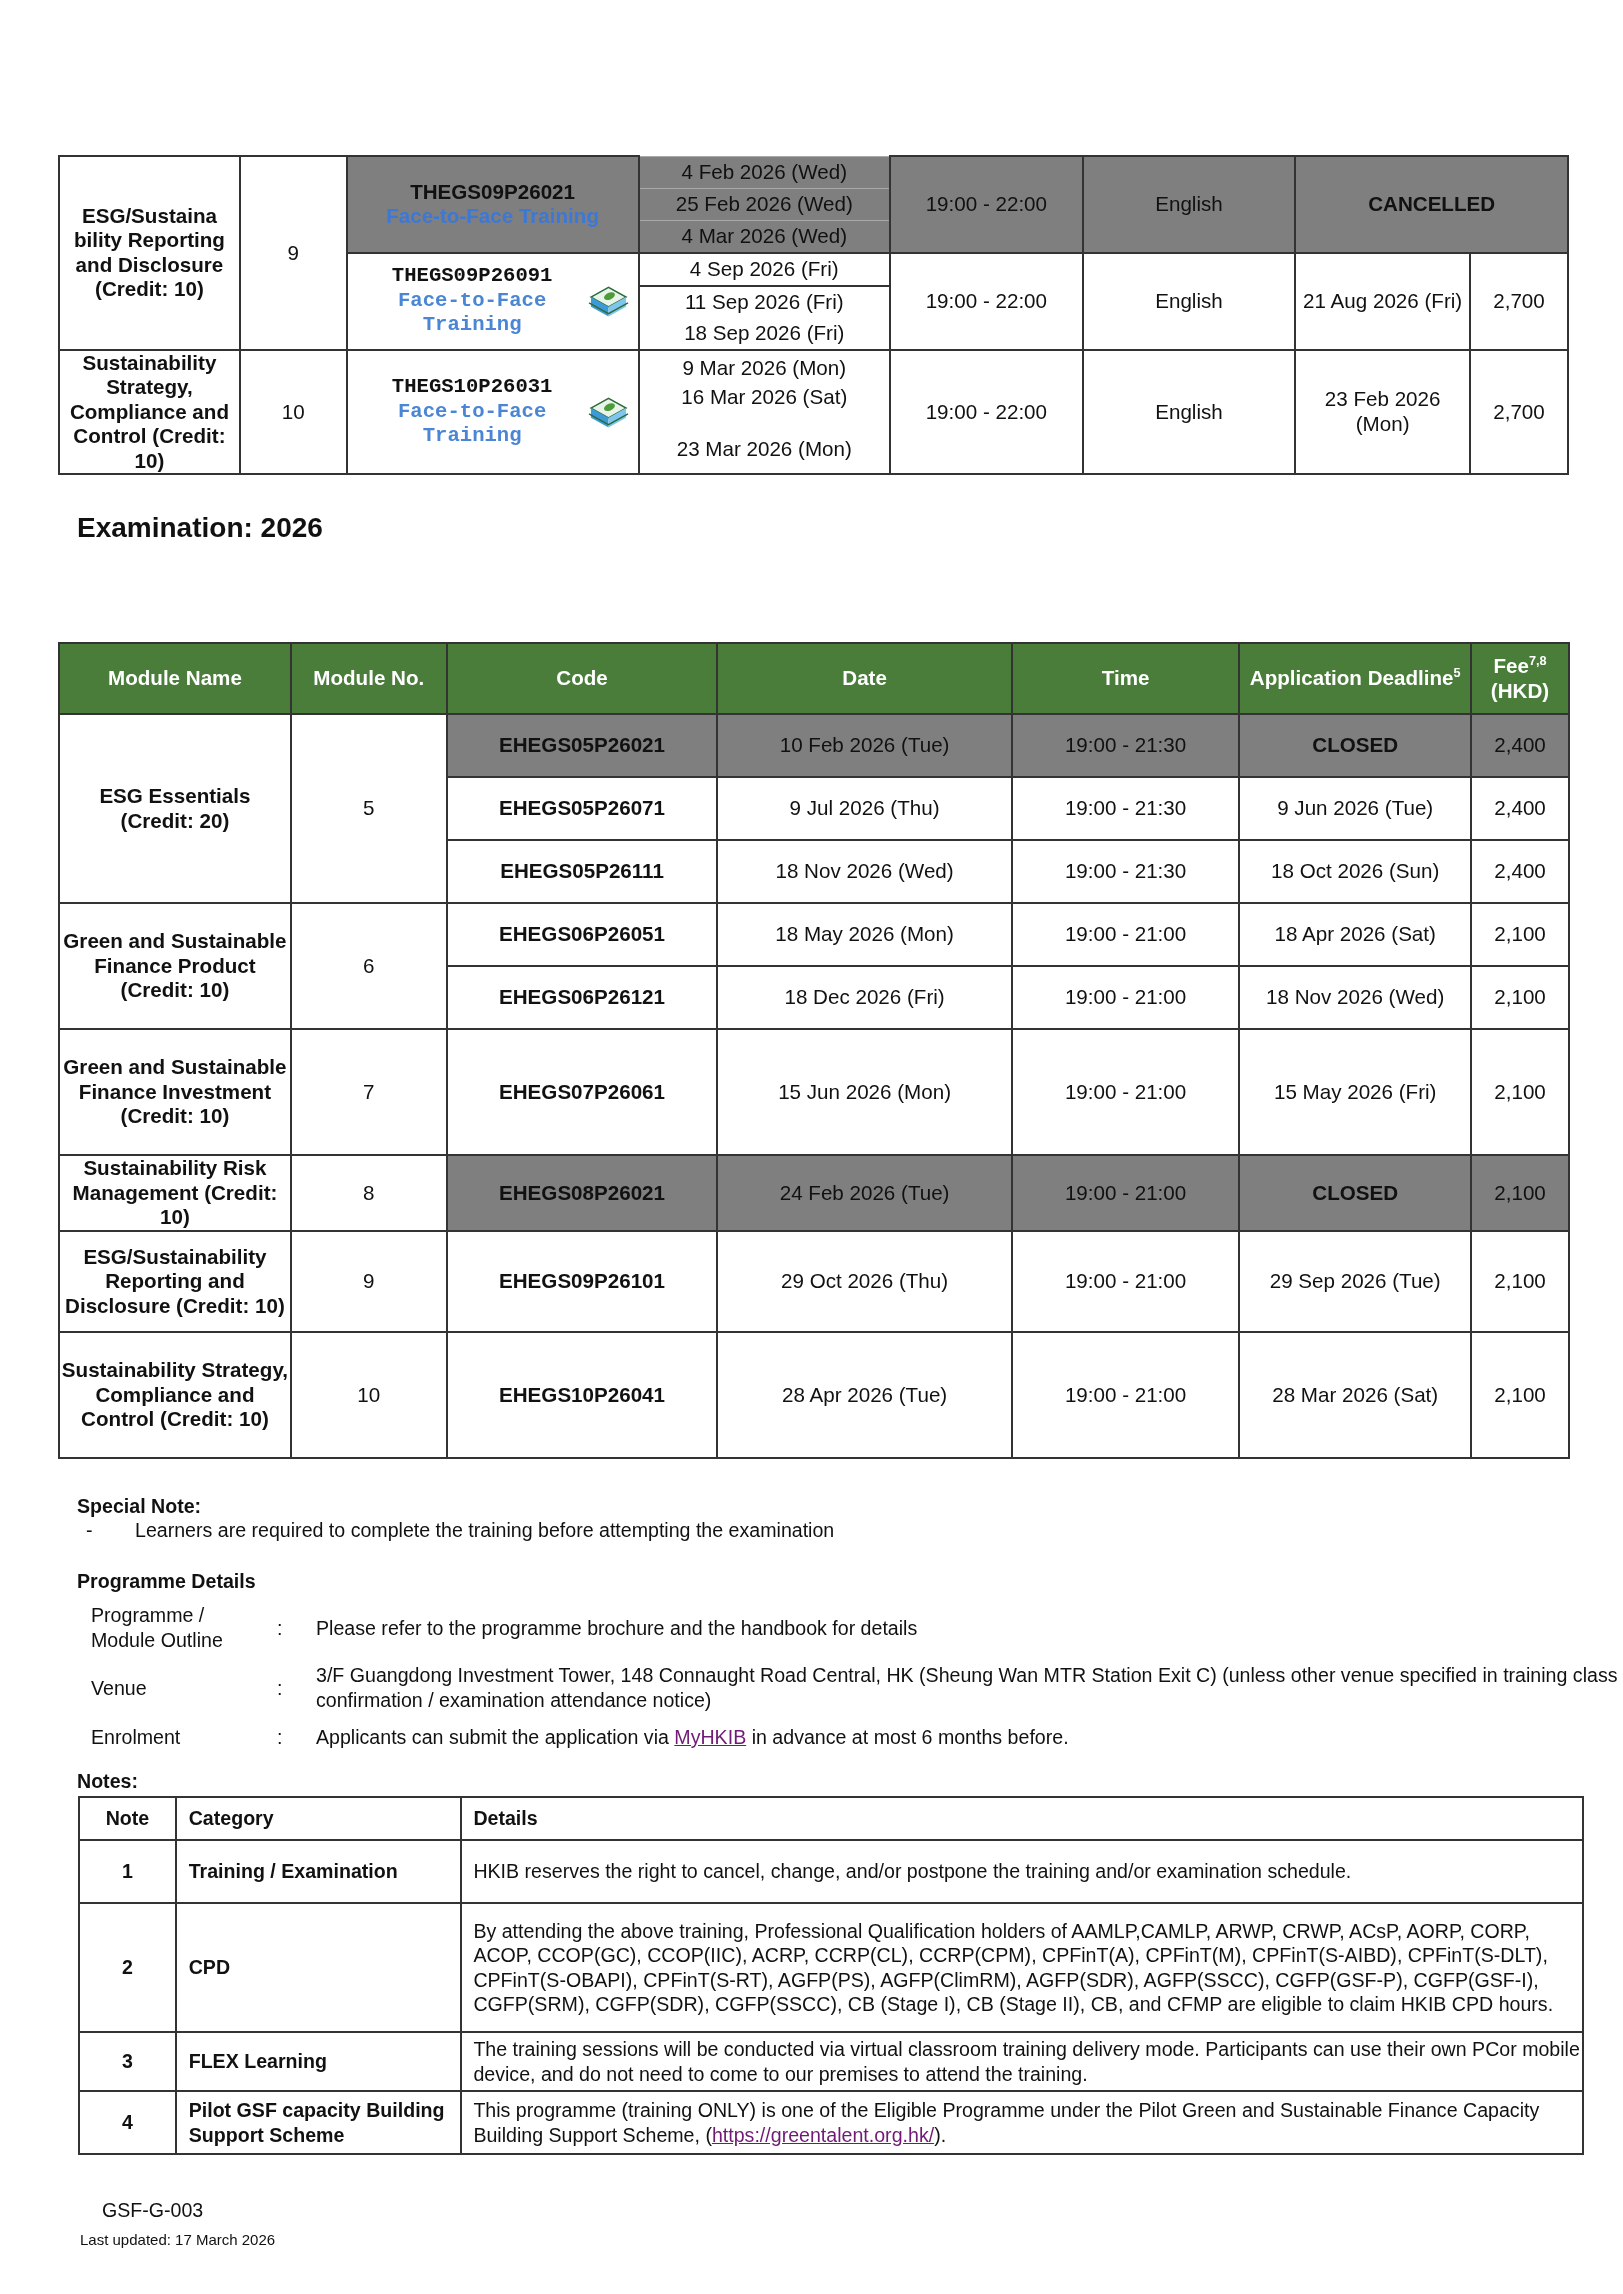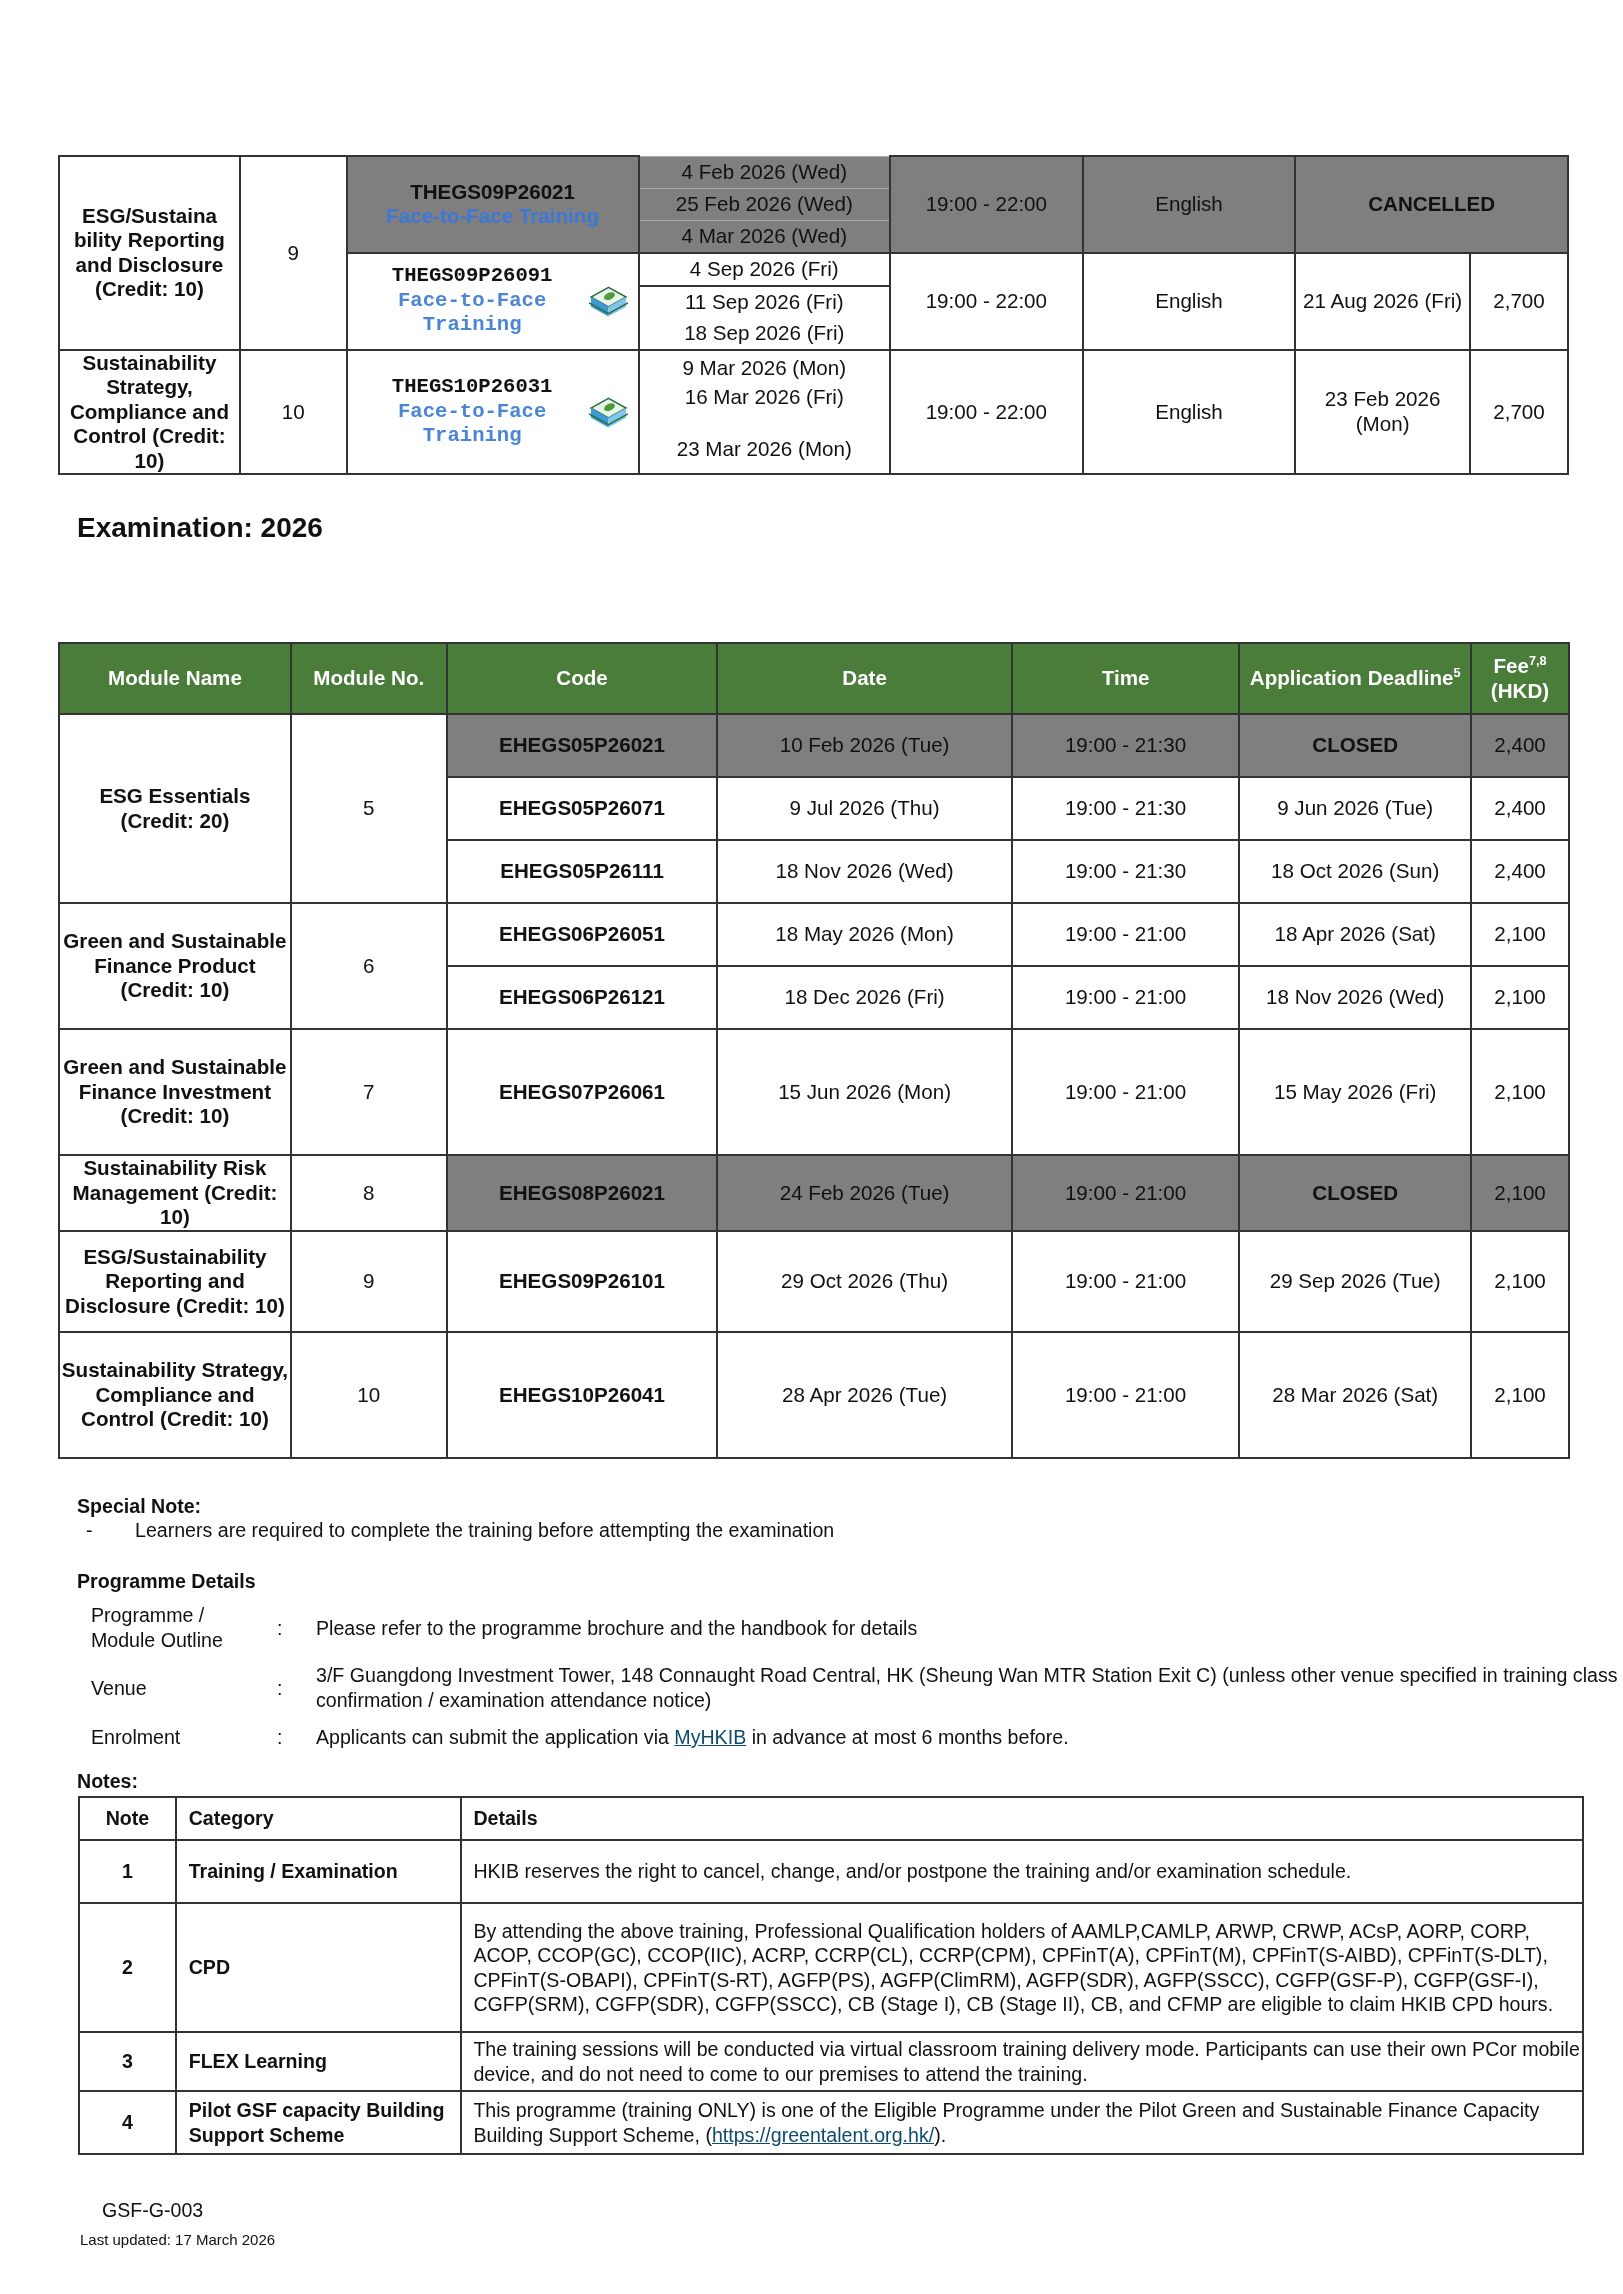--- a/index.html
+++ b/index.html
@@ -30,21 +30,21 @@
   sup { font-size: 12.7px; vertical-align: super; line-height: 0; }
 
   
   .sec-title { position: absolute; left: 77px; font-size: 19.6px; font-weight: bold; }
   #special-bullet { position: absolute; left: 86px; top: 1519px; font-size: 19.6px; }
   #special-text { position: absolute; left: 135px; top: 1519px; font-size: 19.6px; }
   .pd-row { position: absolute; left: 91px; font-size: 19.6px; line-height: 24.5px; }
   .pd-label { position: absolute; left: 0; width: 176px; }
   .pd-colon { position: absolute; left: 186px; }
   .pd-val { position: absolute; left: 225px; width: 1304px; }
-  a.link { color: #0c4a6e; text-decoration: underline; }
+  a.link { color: #701a75; text-decoration: underline; }
 
   
   #notes { position: absolute; left: 78px; top: 1796px; width: 1506px; }
   #notes td, #notes th { font-size: 19.6px; line-height: 24.5px; border: 2px solid #333; }
   #notes th { font-weight: bold; height: 41px; text-align: left; padding-left: 11.8px; }
   #notes th.c { text-align: center; padding-left: 0; }
   #notes td.l { text-align: left; padding-left: 11.8px; padding-right: 3.9px; }
   #notes td.det { text-align: left; padding-left: 11.8px; padding-right: 2px; }
 
   #footer-code { position: absolute; left: 80px; top: 2199px; font-size: 19.6px; margin-left: 22px; }
@@ -130,21 +130,21 @@
             <ellipse cx="23" cy="15" rx="6" ry="3.5" fill="#4e9b3a" transform="rotate(-25 23 15)"></ellipse>
           </svg>
         </td>
         <td style="border-bottom:none">9 Mar 2026 (Mon)</td>
         <td rowspan="3">19:00 - 22:00</td>
         <td rowspan="3">English</td>
         <td rowspan="3">23 Feb 2026 (Mon)</td>
         <td rowspan="3">2,700</td>
       </tr>
       <tr>
-        <td style="border-top:none;border-bottom:none;height:35px;vertical-align:top">16 Mar 2026 (Fri)</td>
+        <td style="border-top:none;border-bottom:none;height:35px;vertical-align:top">16 Mar 2026 (Sat)</td>
       </tr>
       <tr>
         <td style="border-top:none;height:43px">23 Mar 2026 (Mon)</td>
       </tr>
     </tbody>
   </table>
 
   <div id="exam-title">Examination: 2026</div>
 
   <table id="exam">

